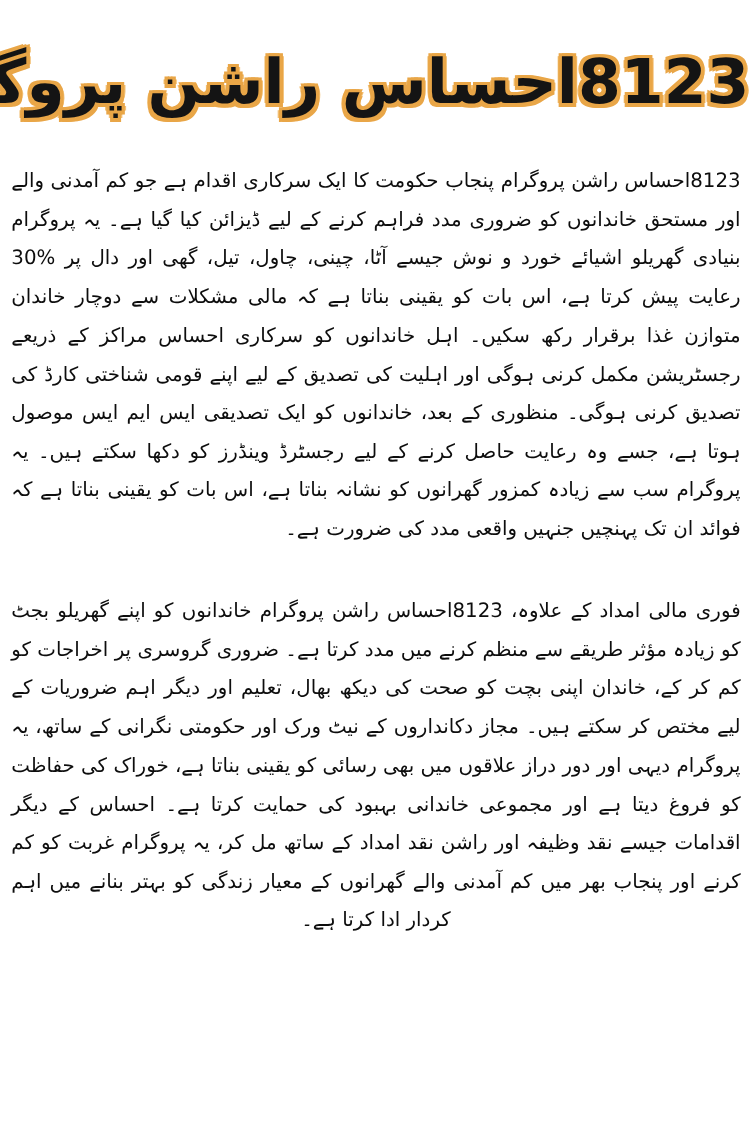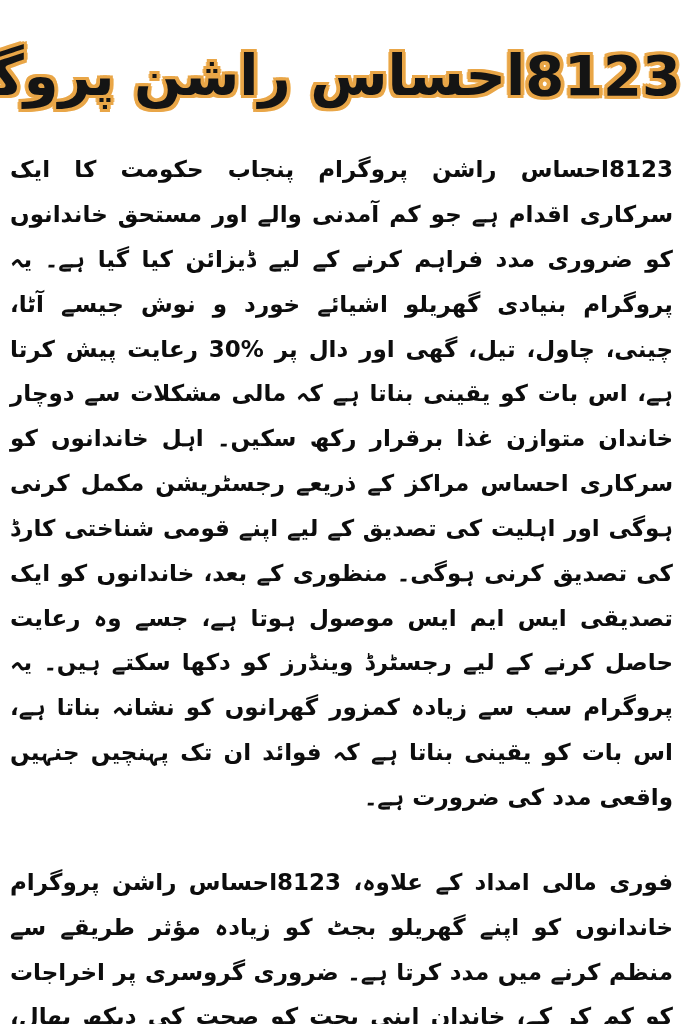--- a/index.html
+++ b/index.html
@@ -40,22 +40,22 @@
       -4px  0   0 #f3c279,
        4px  0   0 #f3c279;
   }
   .article {
     padding: 0 10px;
   }
   .para {
     direction: rtl;
     unicode-bidi: embed;
     font-family: "DejaVu Sans", sans-serif;
-    font-size: 23px;
-    font-weight: bold;
+    font-size: 18px;
+    font-weight: normal;
     color: #0d0d0d;
     line-height: 1.95;
     text-align: justify;
     margin: 0;
   }
   .para-1 {
     margin-top: 10px;
   }
   .para-2 {
     margin-top: 40px;

